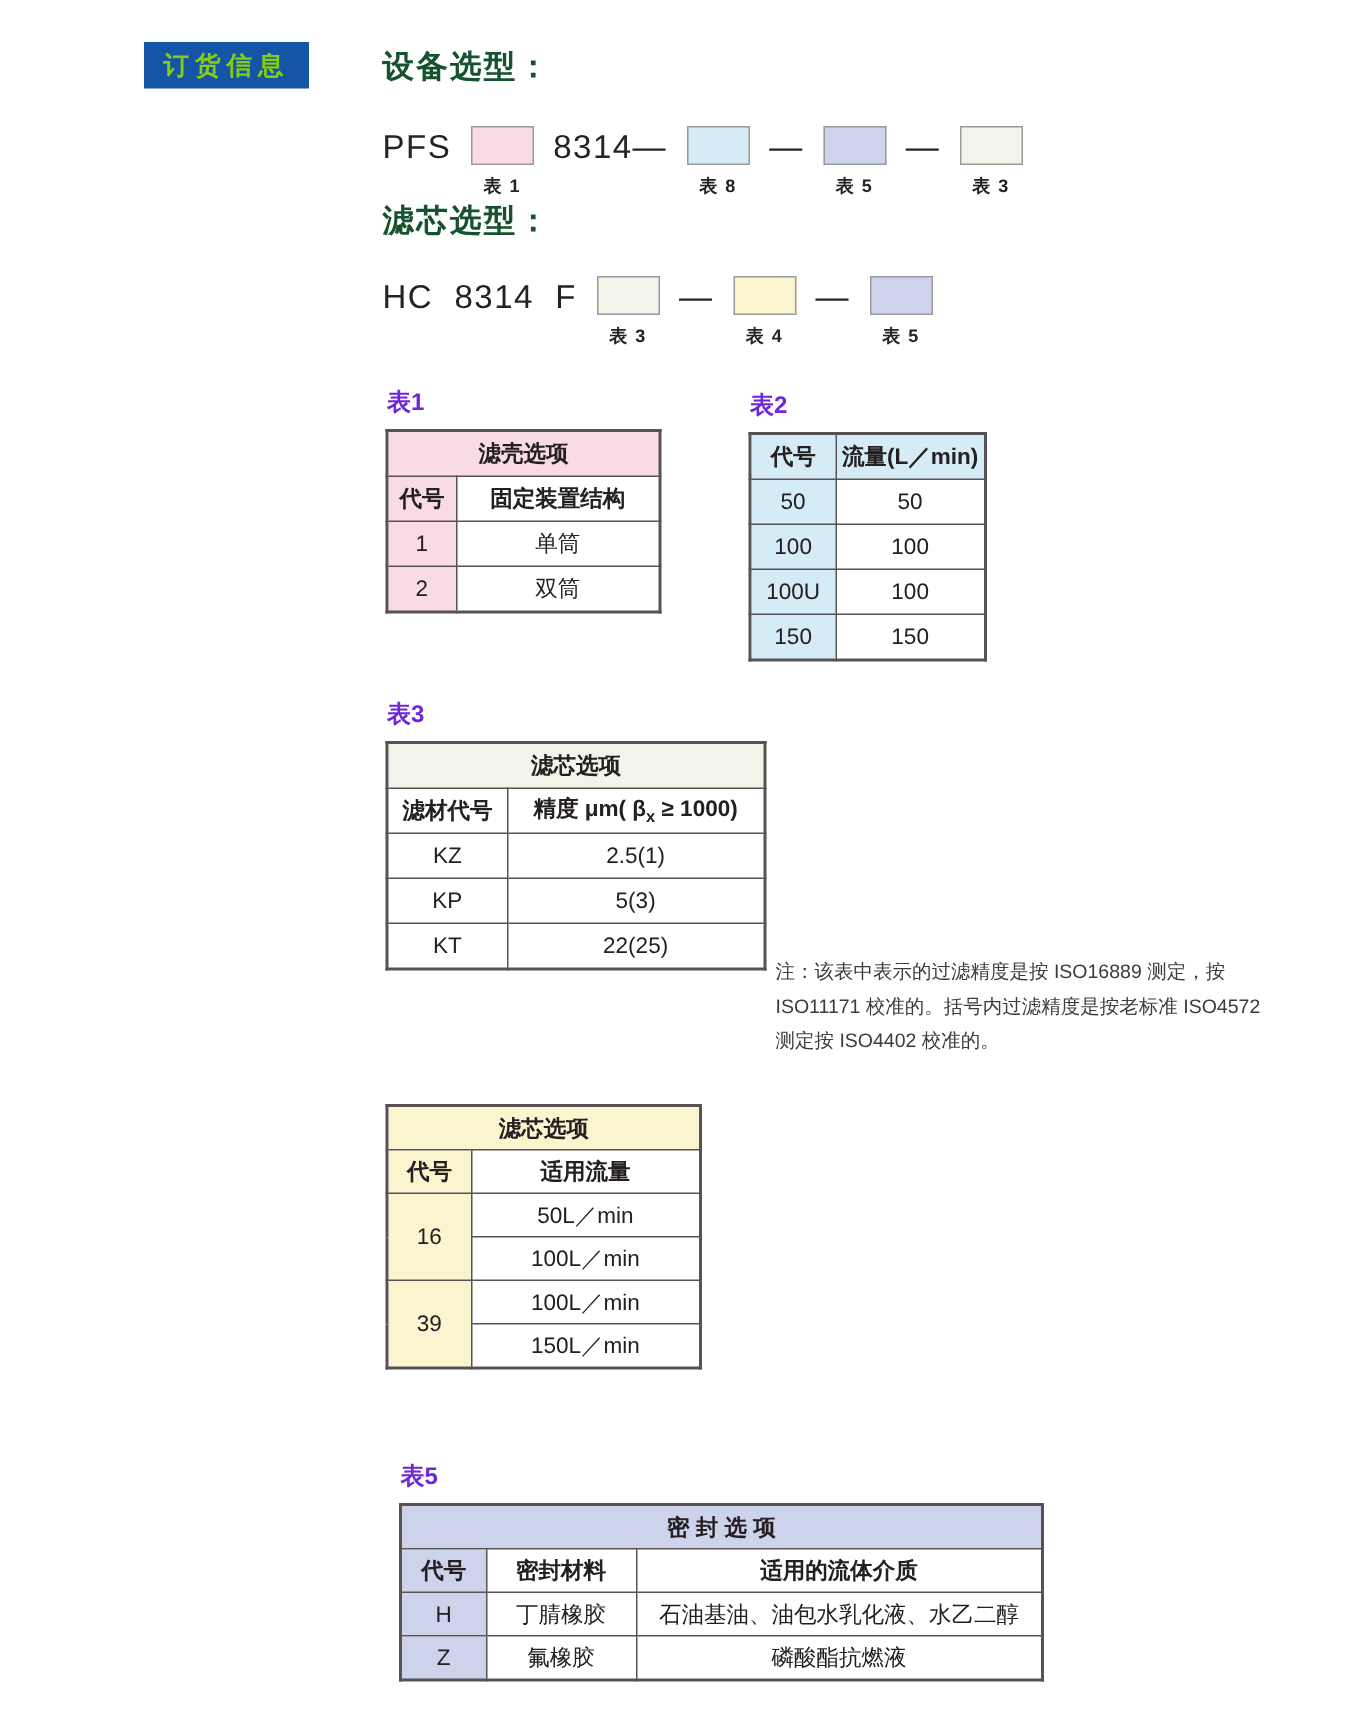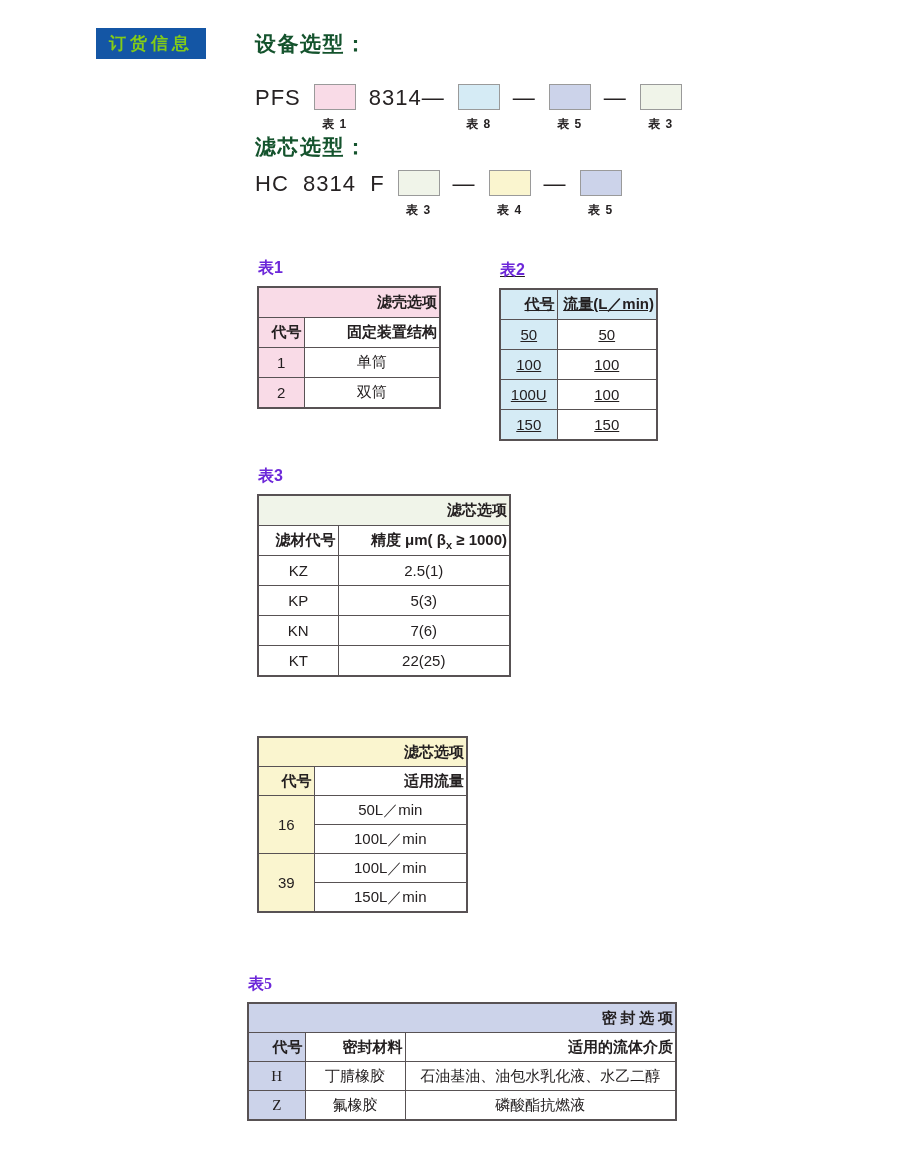--- a/index.html
+++ b/index.html
@@ -12,49 +12,49 @@
            display:flex; align-items:center; justify-content:center; letter-spacing:4px; }
 
   
   .section-label { position:absolute; font-size:21px; font-weight:600; color:#14532d; letter-spacing:1.5px; }
   .lbl-device { left:255px; top:30px; }
   .lbl-element { left:255px; top:133px; }
 
   
   .model-row { position:absolute; display:flex; align-items:flex-start; gap:13px; }
   .model-row-1 { left:255px; top:84px; }
-  .model-row-2 { left:255px; top:170px; }
+  .model-row-2 { left:255px; top:184px; }
   .mtext { font-size:22px; line-height:27px; color:#262223; font-weight:500; letter-spacing:1px; white-space:pre; }
   .boxunit { display:flex; flex-direction:column; align-items:center; gap:6px; }
   .cbox { width:42px; height:26px; border:1px solid #9a9a9a; box-sizing:border-box; }
   .cbox-pink   { background:var(--pink,#f9dbe7); }
   .cbox-blue   { background:var(--blue,#d5ebf5); }
   .cbox-lav    { background:var(--lavender,#ccd3ea); }
   .cbox-green  { background:var(--green,#f0f4e9); }
   .cbox-yellow { background:var(--yellow,#faf5cf); }
   .boxlabel { font-size:12px; font-weight:600; color:#262223; letter-spacing:1px; white-space:pre; }
 
   
   .tblock { position:absolute; }
   .tbl-title { font-size:16px; font-weight:bold; color:#6d28d9; margin:0 0 7px 1px; }
   table.tbl { border-collapse:collapse; table-layout:fixed; border:2px solid var(--table_border,#585254); }
   .tbl td { border:1.5px solid var(--table_border,#585254); text-align:center; vertical-align:middle;
             font-size:15px; color:#242021; height:29px; padding:0 2px; overflow:hidden; }
-  .tbl .hd { font-weight:600;text-align:right; }
+  .tbl .hd { font-weight:600; }
   .tint-pink   { background:var(--pink,#f9dbe7); }
   .tint-blue   { background:var(--blue,#d5ebf5); }
   .tint-green  { background:var(--green,#f0f4e9); }
   .tint-yellow { background:var(--yellow,#faf5cf); }
   .tint-lav    { background:var(--lavender,#ccd3ea); }
 
   .tblock-t1 { left:257px; top:258px; }
-  .tblock-t2 { left:499px; top:260px;text-decoration:underline; }
+  .tblock-t2 { left:499px; top:260px; }
   .tblock-t3 { left:257px; top:466px; }
   .tblock-t4 { left:257px; top:736px; }
-  .tblock-t5 { left:247px; top:974px;font-family:Liberation Serif, serif; }
+  .tblock-t5 { left:266px; top:974px; }
   .tbl-t4 td, .tbl-t5 td { height:28px; }
 
   sub { font-size:11px; }
 
   
   .note { position:absolute; left:517px; top:636px; width:336px;
           font-size:13px; line-height:23px; color:#3f3b3a; }
 </style>
 </head>
 <body>
@@ -184,31 +184,28 @@
       </tr>
       <tr>
         <td>KZ</td>
         <td>2.5(1)</td>
       </tr>
       <tr>
         <td>KP</td>
         <td>5(3)</td>
       </tr>
       <tr>
-        <td>KN</td>
-        <td>7(6)</td>
-      </tr>
-      <tr>
         <td>KT</td>
         <td>22(25)</td>
       </tr>
     </tbody>
       </table>
   </div>
 
+  <div class="note">注：该表中表示的过滤精度是按 ISO16889 测定，按 ISO11171 校准的。括号内过滤精度是按老标准 ISO4572 测定按 ISO4402 校准的。</div>
 
   <div class="tblock tblock-t4">
     <table class="tbl tbl-t4" style="width:209px;">
       <colgroup>
           <col style="width:56px">
           <col style="width:153px">
         </colgroup>
       <tbody>
           <tr>
         <td colspan="2" class="hd tint-yellow">滤芯选项</td>

